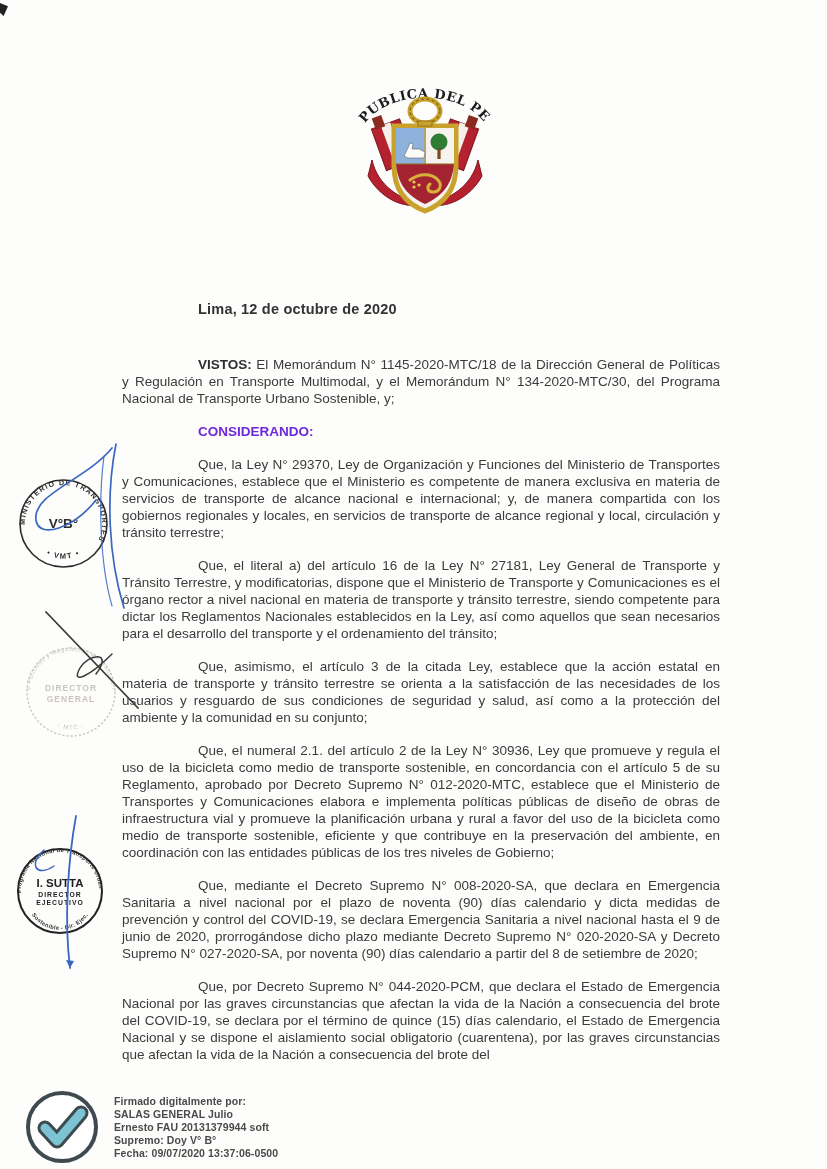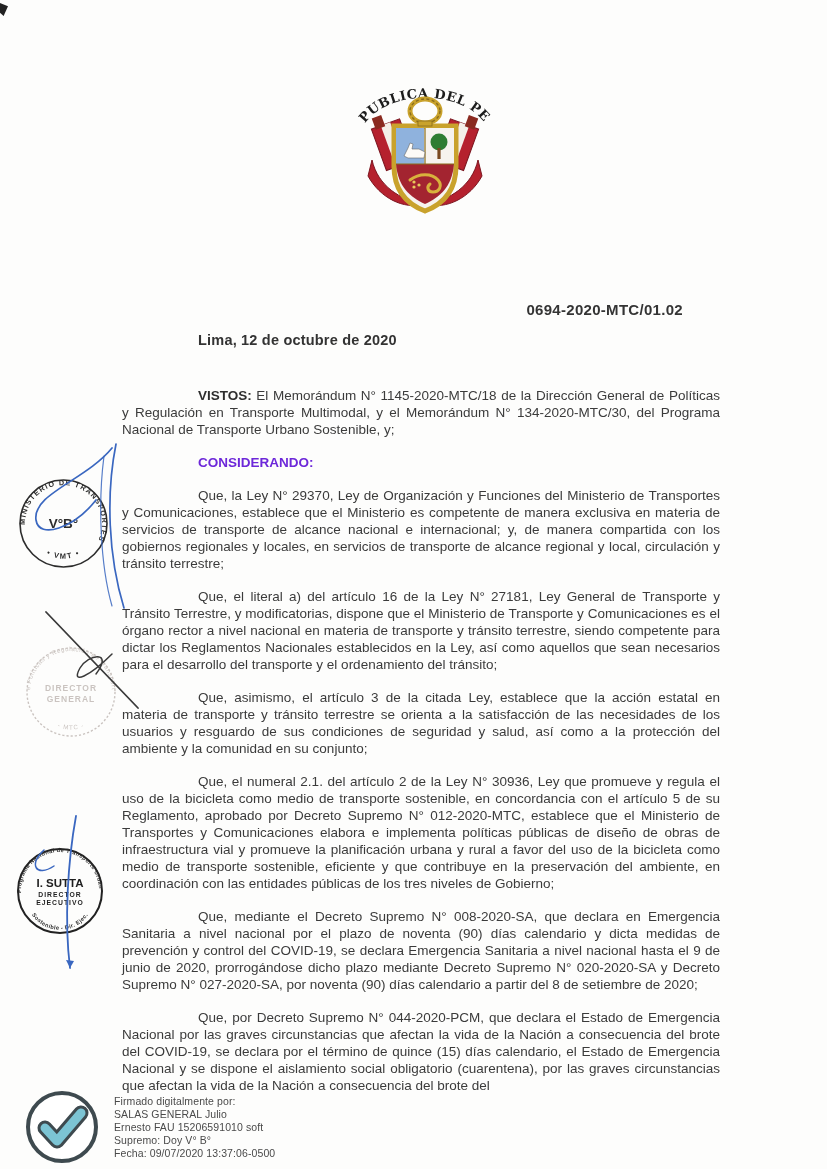--- a/index.html
+++ b/index.html
@@ -19,21 +19,21 @@
   .date-line{font-weight:700;font-size:14.5px;color:#333;margin:0 0 38px 0;
         text-indent:76px;letter-spacing:.2px;}
   p.para{margin:0 0 16px 0;text-indent:76px;}
   .b{font-weight:700;color:#2e2e2e;}
   .heading{font-weight:700;color:#6d28d9;text-indent:76px;margin:0 0 16px 0;text-align:left;}
   
   .stamp{position:absolute;}
   .stamp svg{display:block;}
   
   .dsig-check{position:absolute;left:24px;top:1089px;width:76px;height:76px;}
-  .dsig-text{position:absolute;left:114px;top:1095px;font-weight:400;font-size:10.5px;
+  .dsig-text{position:absolute;left:114px;top:1095px;font-weight:700;font-size:10.5px;
         line-height:13px;color:#4a4a4a;letter-spacing:.1px;}
 </style>
 </head>
 <body>
 
 <div class="page">
 
   <div class="corner-artifact"></div>
 
   <div class="coat">
@@ -81,21 +81,20 @@
       </g>
 
       <ellipse cx="81" cy="47" rx="15" ry="12" fill="none" stroke="#c9a22c" stroke-width="5"></ellipse>
       <ellipse cx="81" cy="47" rx="15" ry="12" fill="none" stroke="#8a6d1c" stroke-width="1.4" stroke-dasharray="3,2.4"></ellipse>
       <rect x="74" y="57" width="14" height="5" fill="#c9a22c" stroke="#8a6d1c" stroke-width="0.8"></rect>
     </svg>
   </div>
 
 
   <div class="content">
-    <div class="doc-number">0694-2020-MTC/01.02</div>
     <div class="date-line">Lima, 12 de octubre de 2020</div>
 
     <p class="para"><span class="b">VISTOS:</span> <span>El Memorándum N° 1145-2020-MTC/18 de la Dirección General de Políticas y Regulación en Transporte Multimodal, y el Memorándum N° 134-2020-MTC/30, del Programa Nacional de Transporte Urbano Sostenible, y;</span></p>
 
     <p class="heading">CONSIDERANDO:</p>
 
     <p class="para">Que, la Ley N° 29370, Ley de Organización y Funciones del Ministerio de Transportes y Comunicaciones, establece que el Ministerio es competente de manera exclusiva en materia de servicios de transporte de alcance nacional e internacional; y, de manera compartida con los gobiernos regionales y locales, en servicios de transporte de alcance regional y local, circulación y tránsito terrestre;</p>
     <p class="para">Que, el literal a) del artículo 16 de la Ley N° 27181, Ley General de Transporte y Tránsito Terrestre, y modificatorias, dispone que el Ministerio de Transporte y Comunicaciones es el órgano rector a nivel nacional en materia de transporte y tránsito terrestre, siendo competente para dictar los Reglamentos Nacionales establecidos en la Ley, así como aquellos que sean necesarios para el desarrollo del transporte y el ordenamiento del tránsito;</p>
     <p class="para">Que, asimismo, el artículo 3 de la citada Ley, establece que la acción estatal en materia de transporte y tránsito terrestre se orienta a la satisfacción de las necesidades de los usuarios y resguardo de sus condiciones de seguridad y salud, así como a la protección del ambiente y la comunidad en su conjunto;</p>
     <p class="para">Que, el numeral 2.1. del artículo 2 de la Ley N° 30936, Ley que promueve y regula el uso de la bicicleta como medio de transporte sostenible, en concordancia con el artículo 5 de su Reglamento, aprobado por Decreto Supremo N° 012-2020-MTC, establece que el Ministerio de Transportes y Comunicaciones elabora e implementa políticas públicas de diseño de obras de infraestructura vial y promueve la planificación urbana y rural a favor del uso de la bicicleta como medio de transporte sostenible, eficiente y que contribuye en la preservación del ambiente, en coordinación con las entidades públicas de los tres niveles de Gobierno;</p>
@@ -183,18 +182,18 @@
   <div class="dsig-check">
     <svg viewBox="0 0 76 76" width="76" height="76">
       <circle cx="38" cy="38" r="34" fill="#fff" stroke="#3e4a4f" stroke-width="4"></circle>
       <path d="M21,39 L33,52 L57,24" fill="none" stroke="#3e4a4f" stroke-width="15" stroke-linecap="round" stroke-linejoin="round"></path>
       <path d="M21,39 L33,52 L57,24" fill="none" stroke="#7cc4d4" stroke-width="9" stroke-linecap="round" stroke-linejoin="round"></path>
     </svg>
   </div>
   <div class="dsig-text">
     <div>Firmado digitalmente por:</div>
     <div>SALAS GENERAL Julio</div>
-    <div>Ernesto FAU 15206591010 soft</div>
+    <div>Ernesto FAU 20131379944 soft</div>
     <div>Supremo: Doy V° B°</div>
     <div>Fecha: 09/07/2020 13:37:06-0500</div>
   </div>
 
 </div>
 
 </body></html>

